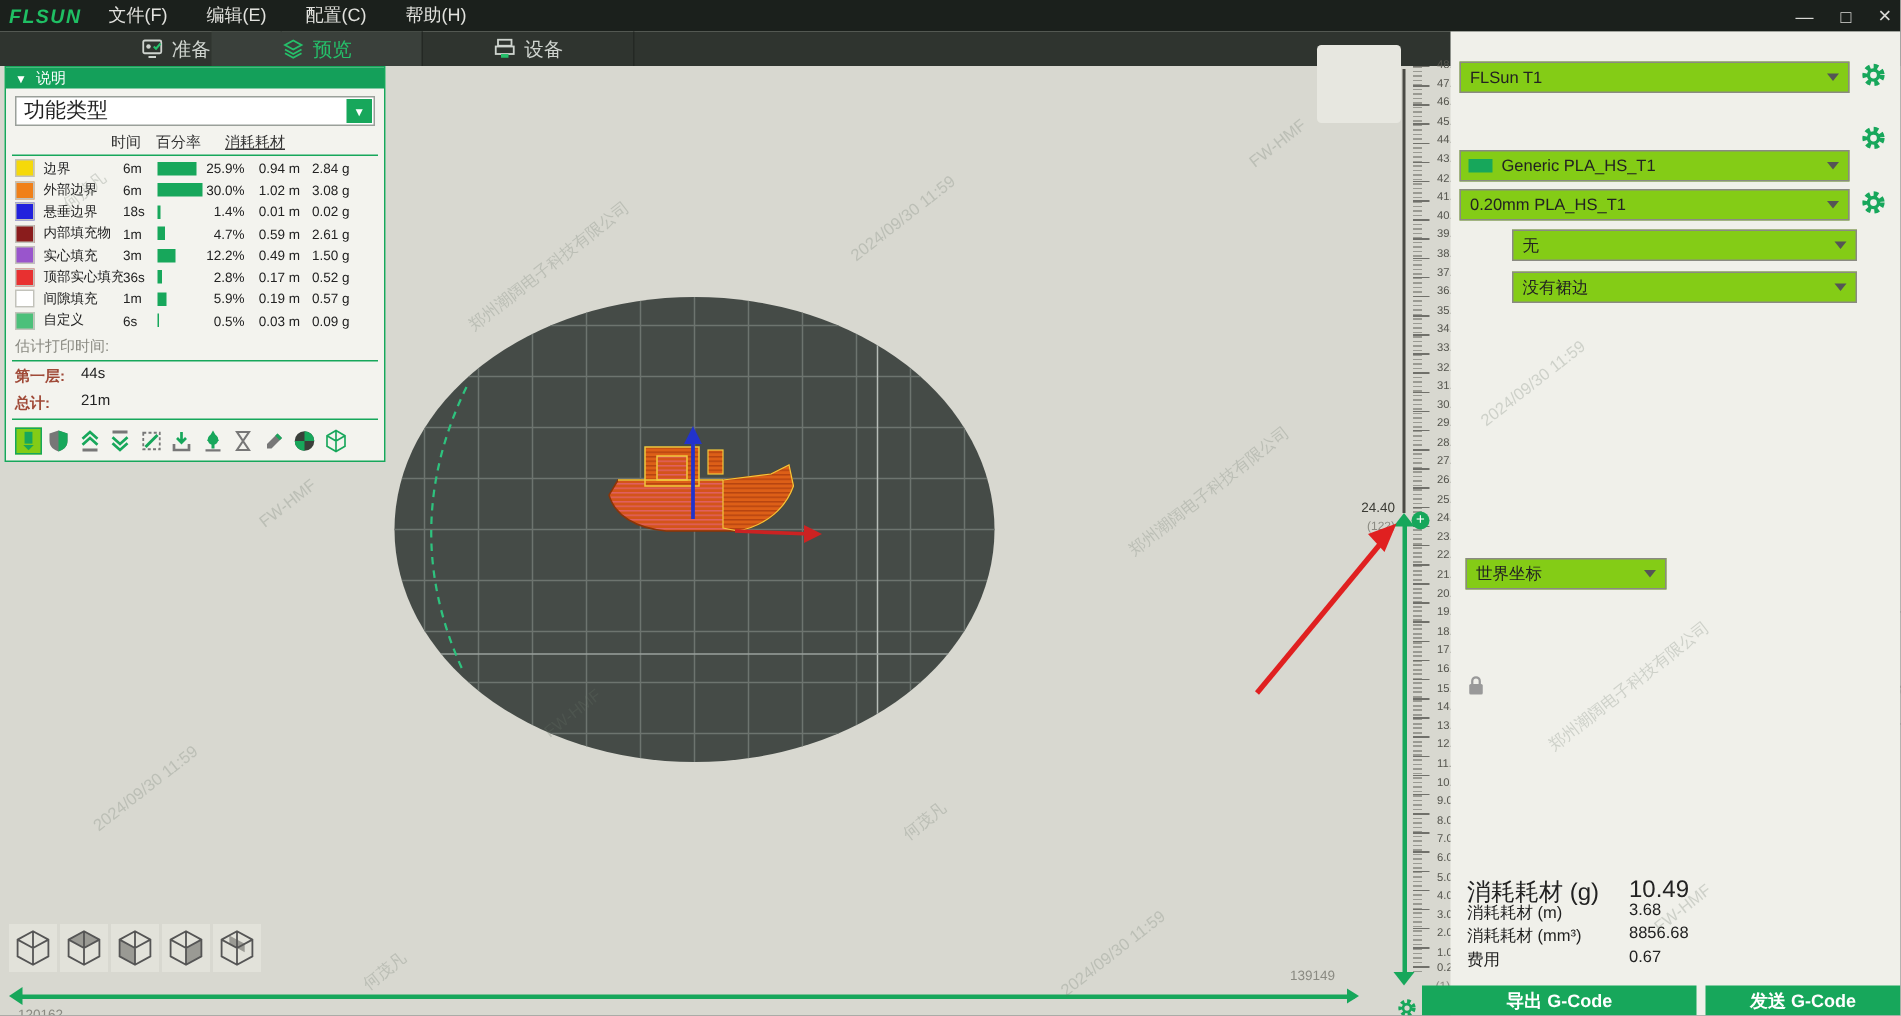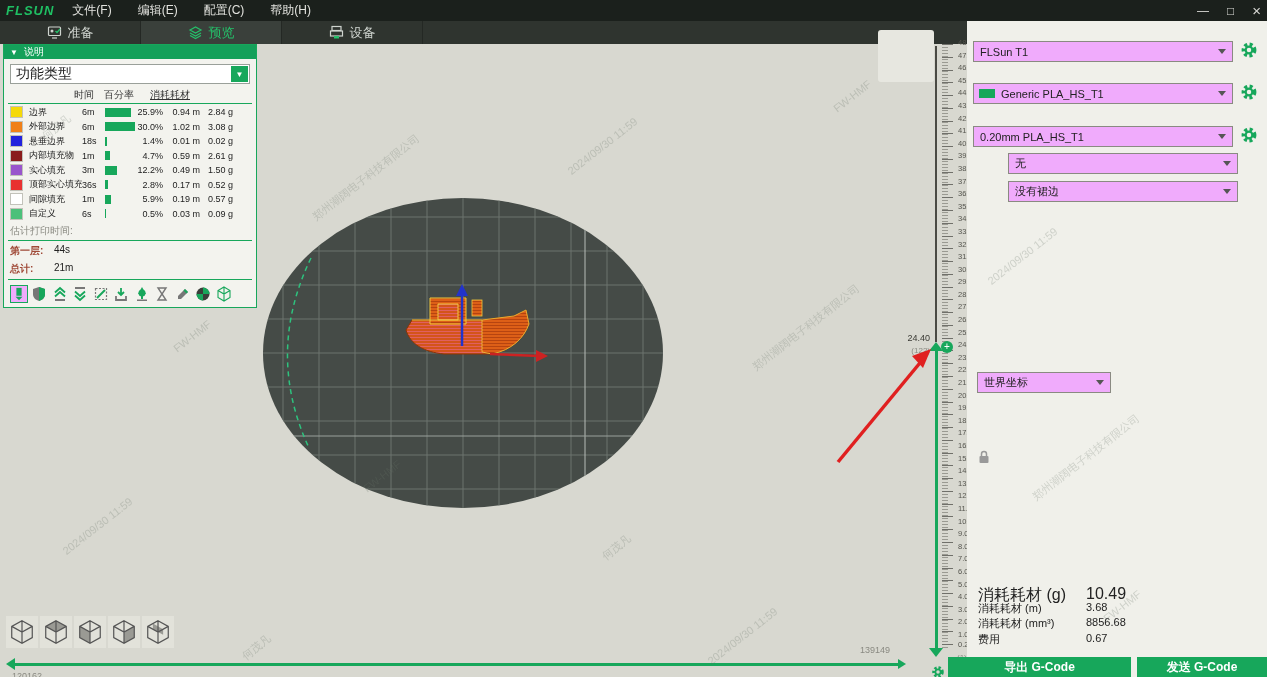--- a/index.html
+++ b/index.html
@@ -78,21 +78,21 @@
   .harrow-l{position:absolute;left:6px;top:658px;width:0;height:0;border-top:6px solid transparent;border-bottom:6px solid transparent;border-right:9px solid #17a75b;}
   .harrow-r{position:absolute;left:898px;top:659px;width:0;height:0;border-top:5px solid transparent;border-bottom:5px solid transparent;border-left:8px solid #17a75b;}
   .hs-right-label{position:absolute;left:840px;top:645px;width:50px;text-align:right;font-size:9px;color:#8a8a82;}
   .hs-left-label{position:absolute;left:12px;top:671px;font-size:9px;color:#8a8a82;}
   
   .cubes{position:absolute;left:6px;top:616px;display:flex;gap:2px;}
   .cube{width:32px;height:32px;background:#e2e2da;display:flex;align-items:center;justify-content:center;}
   
   .rpanel{position:absolute;left:967px;top:21px;width:300px;height:656px;background:#f0f0ea;z-index:10;}
   .rlabel{position:absolute;font-size:12px;color:#1a1a1a;}
-  .sel{position:absolute;background:#f0abfc;border:1px solid #8a8a82;height:19px;display:flex;align-items:center;font-size:11px;}
+  .sel{position:absolute;background:#84cc16;border:1px solid #8a8a82;height:19px;display:flex;align-items:center;font-size:11px;}
   .sel .stext{flex:1;padding-left:6px;white-space:nowrap;overflow:hidden;}
   .sel .sarrow{width:0;height:0;border-left:4px solid transparent;border-right:4px solid transparent;border-top:5px solid #555;margin-right:6px;}
   .swatch{width:16px;height:9px;margin-left:5px;flex:none;}
   .pluscirc{position:absolute;width:15px;height:15px;border-radius:50%;background:#17a75b;color:#fff;text-align:center;line-height:14px;font-size:13px;font-weight:bold;}
   .gear{position:absolute;width:18px;height:18px;}
   .ftable{position:absolute;left:971px;top:224px;width:292px;height:128px;background:#fdfdfa;border:1px solid #c8c8c0;}
   .fthead{height:17px;border-bottom:1px solid #c8c8c0;position:relative;font-size:11px;color:#333;background:#f4f4ee;}
   .fthead .h1{position:absolute;left:7px;top:2px;} .fthead .h2{position:absolute;left:215px;top:2px;}
   .fthead .vd{position:absolute;top:0;width:1px;height:17px;background:#d4d4cc;}
   .frow{height:18px;background:#c9c9c4;display:flex;align-items:center;position:relative;}
@@ -143,21 +143,21 @@
     <span class="menuitem">配置(C)</span>
     <span class="menuitem">帮助(H)</span>
     <div class="winbtns">
       <span>—</span>
       <span>□</span>
       <span style="font-size:15px;">×</span>
     </div>
   </div>
 
   <div class="tabbar">
-    <div class="tab" style="left:0;width:140px;">
+    <div class="tab" style="left:0;width:140px;padding-left:47px;">
       <svg width="15" height="15" viewBox="0 0 15 15">
           <rect x="1.5" y="2" width="12" height="8.5" rx="1" fill="none" stroke="#cfd4cf" stroke-width="1.2"></rect>
           <circle cx="5" cy="6" r="1.5" fill="#cfd4cf"></circle>
           <path d="M8.5 6 l1.5 1.5 L13 4" stroke="#25c06a" stroke-width="1.4" fill="none"></path>
           <path d="M5 13 h5" stroke="#cfd4cf" stroke-width="1.2"></path>
         </svg>
       <span>准备</span>
     </div>
     <div class="tab active" style="left:141px;width:140px;">
       <svg width="15" height="15" viewBox="0 0 15 15">
@@ -587,21 +587,21 @@
   </div>
   <svg class="gear" style="left:1240px;top:41px;z-index:11;" viewBox="0 0 16 16">
       <g stroke="#17a75b" fill="none">
         <circle cx="8" cy="8" r="5" stroke-width="3.2" stroke-dasharray="2.6 2.1"></circle>
         <circle cx="8" cy="8" r="3" stroke-width="2"></circle>
       </g>
     </svg>
 
   <span class="rlabel" style="left:975px;top:68px;">耗材:</span>
   <div class="pluscirc" style="left:1244px;top:65px;">+</div>
-  <div class="sel" style="left:973px;top:83px;width:258px;z-index:11;">
+  <div class="sel" style="left:973px;top:100px;width:258px;z-index:11;">
     <span class="swatch" style="background: rgb(23, 167, 91);"></span>
     <span class="stext">Generic PLA_HS_T1</span>
       <span class="sarrow"></span>
   </div>
   <svg class="gear" style="left:1240px;top:83px;z-index:11;" viewBox="0 0 16 16">
       <g stroke="#17a75b" fill="none">
         <circle cx="8" cy="8" r="5" stroke-width="3.2" stroke-dasharray="2.6 2.1"></circle>
         <circle cx="8" cy="8" r="3" stroke-width="2"></circle>
       </g>
     </svg>

